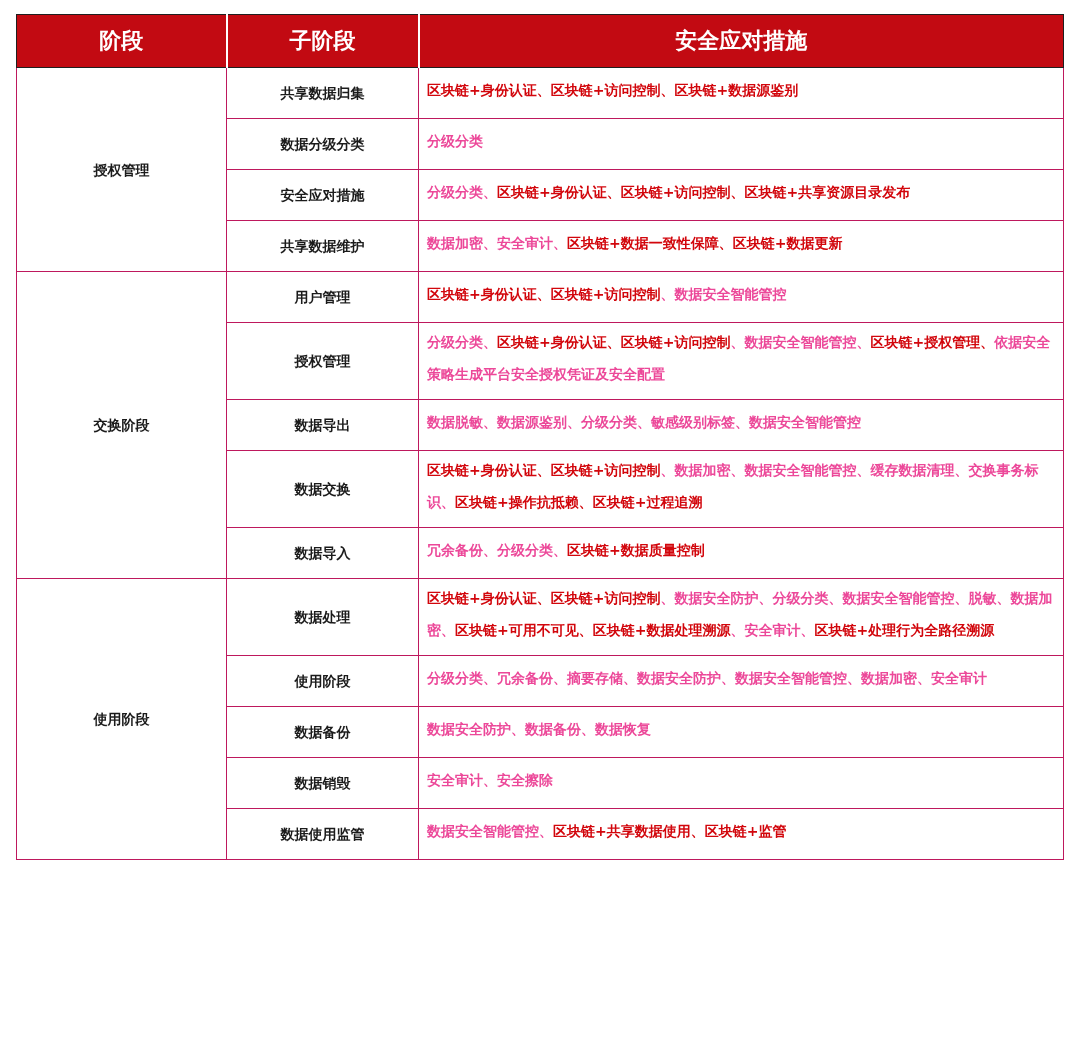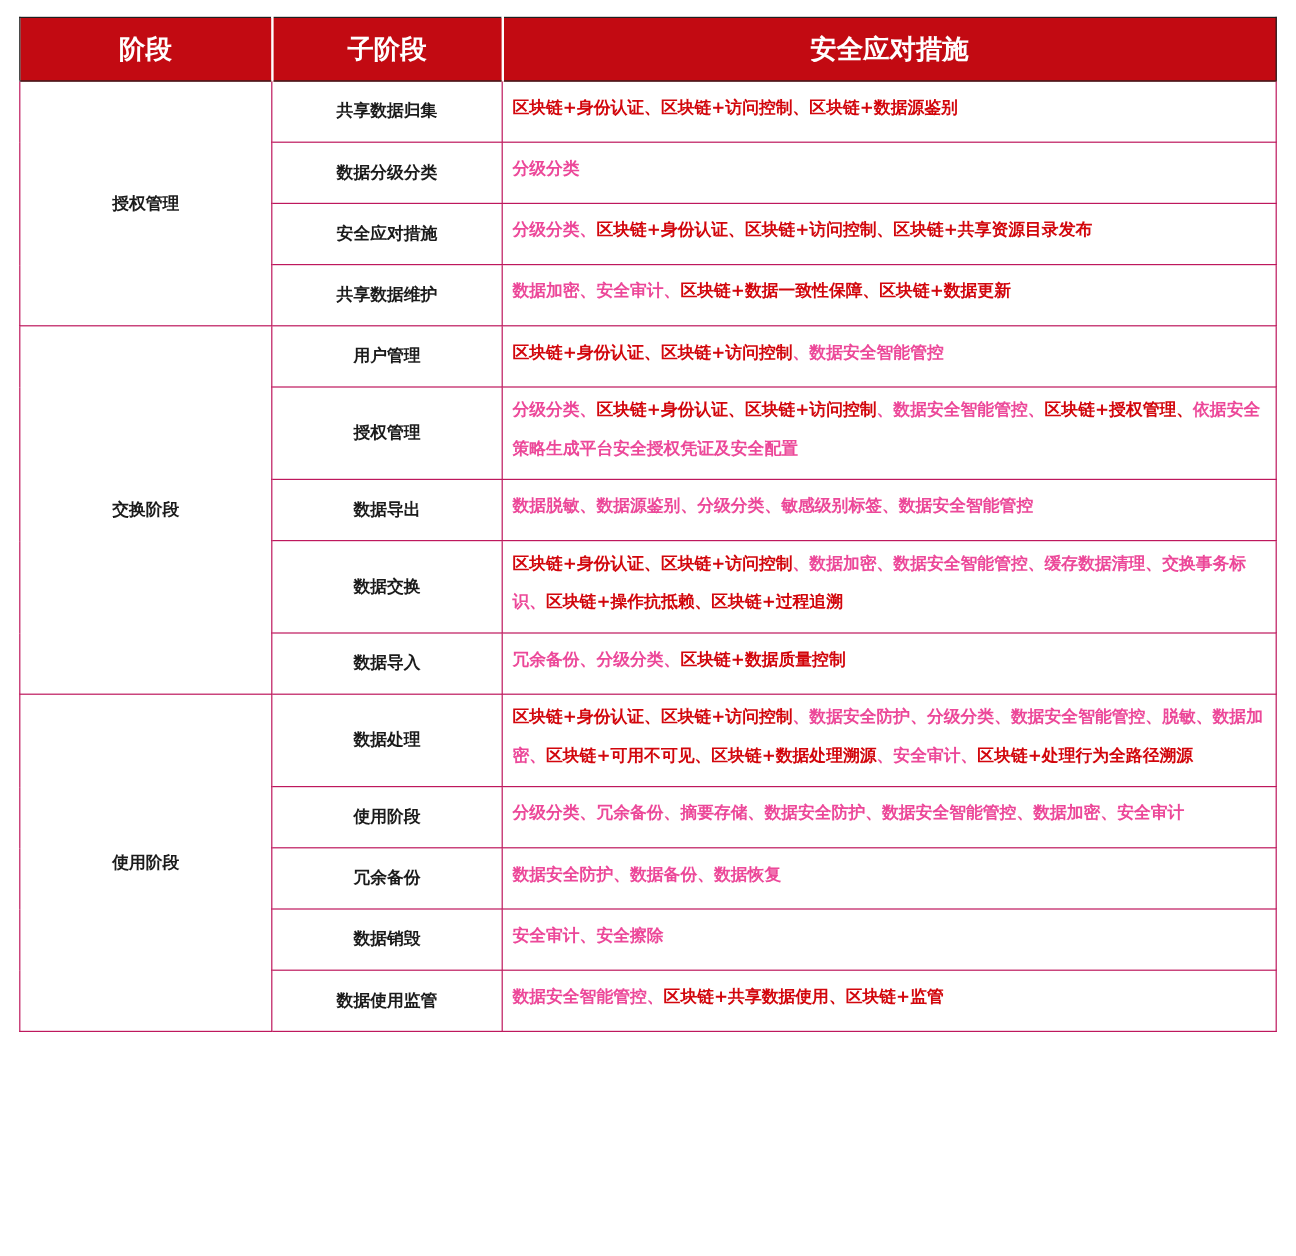--- a/index.html
+++ b/index.html
@@ -129,21 +129,21 @@
         <tr>
           <td class="phase-cell" rowspan="5">使用阶段</td>
           <td class="sub-cell">数据处理</td>
           <td class="measure-cell"><span class="seg-red">区块链+身份认证、区块链+访问控制</span><span class="seg-black">、数据安全防护、分级分类、数据安全智能管控、脱敏、数据加密、</span><span class="seg-red">区块链+可用不可见、区块链+数据处理溯源</span><span class="seg-black">、安全审计、</span><span class="seg-red">区块链+处理行为全路径溯源</span></td>
         </tr>
         <tr>
           <td class="sub-cell">使用阶段</td>
           <td class="measure-cell"><span class="seg-black">分级分类、冗余备份、摘要存储、数据安全防护、数据安全智能管控、数据加密、安全审计</span></td>
         </tr>
         <tr>
-          <td class="sub-cell">冗余备份</td>
+          <td class="sub-cell">数据备份</td>
           <td class="measure-cell"><span class="seg-black">数据安全防护、数据备份、数据恢复</span></td>
         </tr>
         <tr>
           <td class="sub-cell">数据销毁</td>
           <td class="measure-cell"><span class="seg-black">安全审计、安全擦除</span></td>
         </tr>
         <tr>
           <td class="sub-cell">数据使用监管</td>
           <td class="measure-cell"><span class="seg-black">数据安全智能管控、</span><span class="seg-red">区块链+共享数据使用、区块链+监管</span></td>
         </tr>

